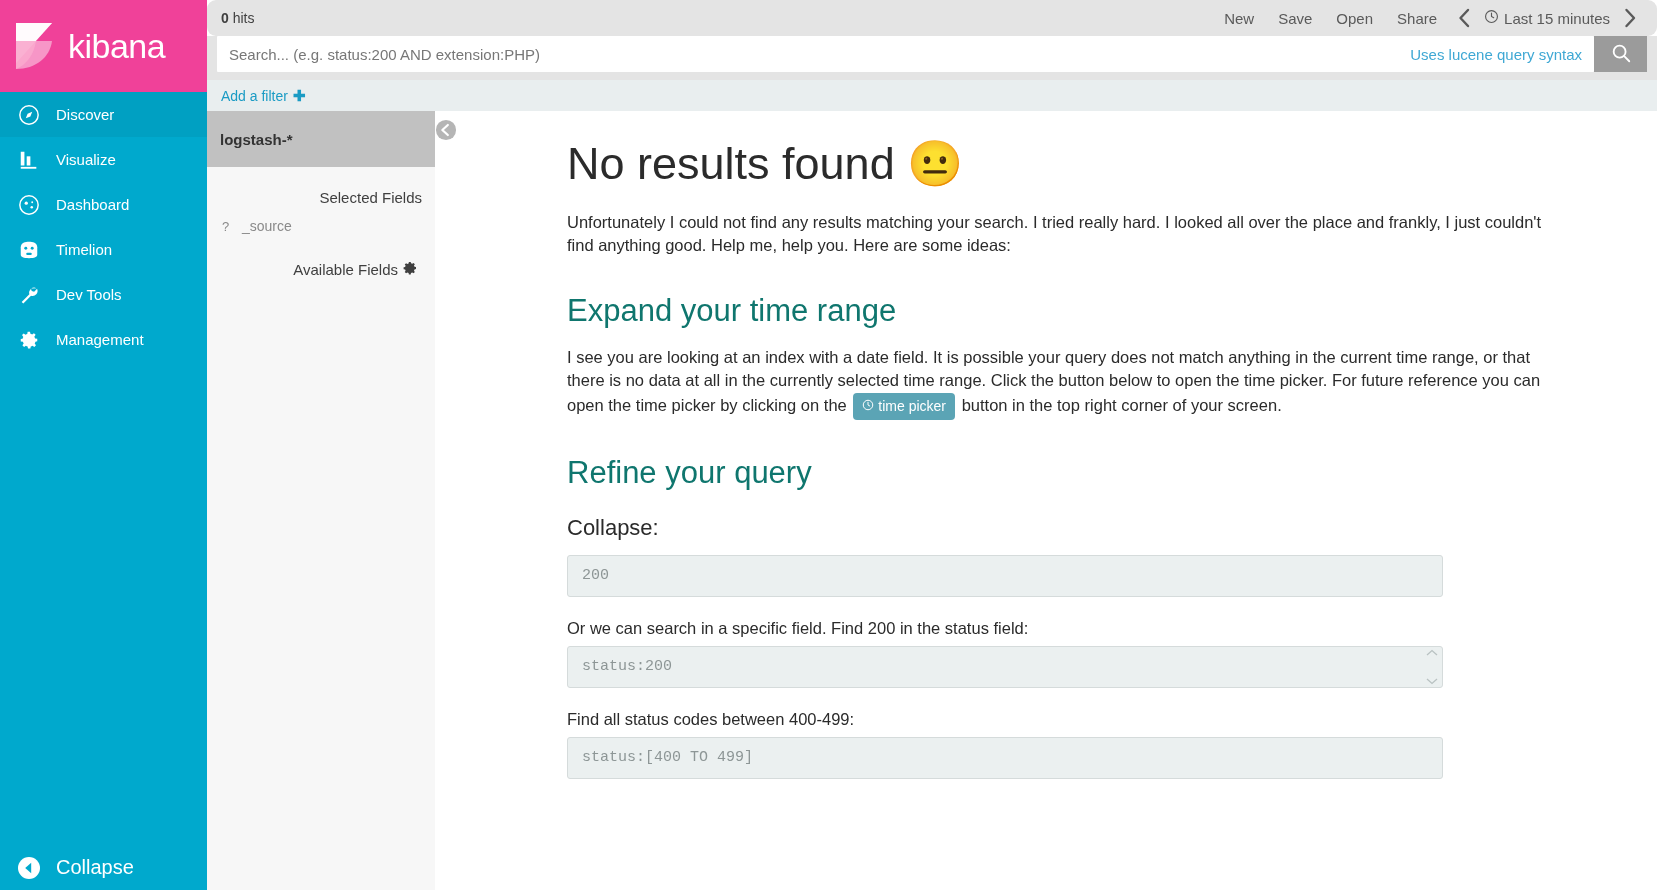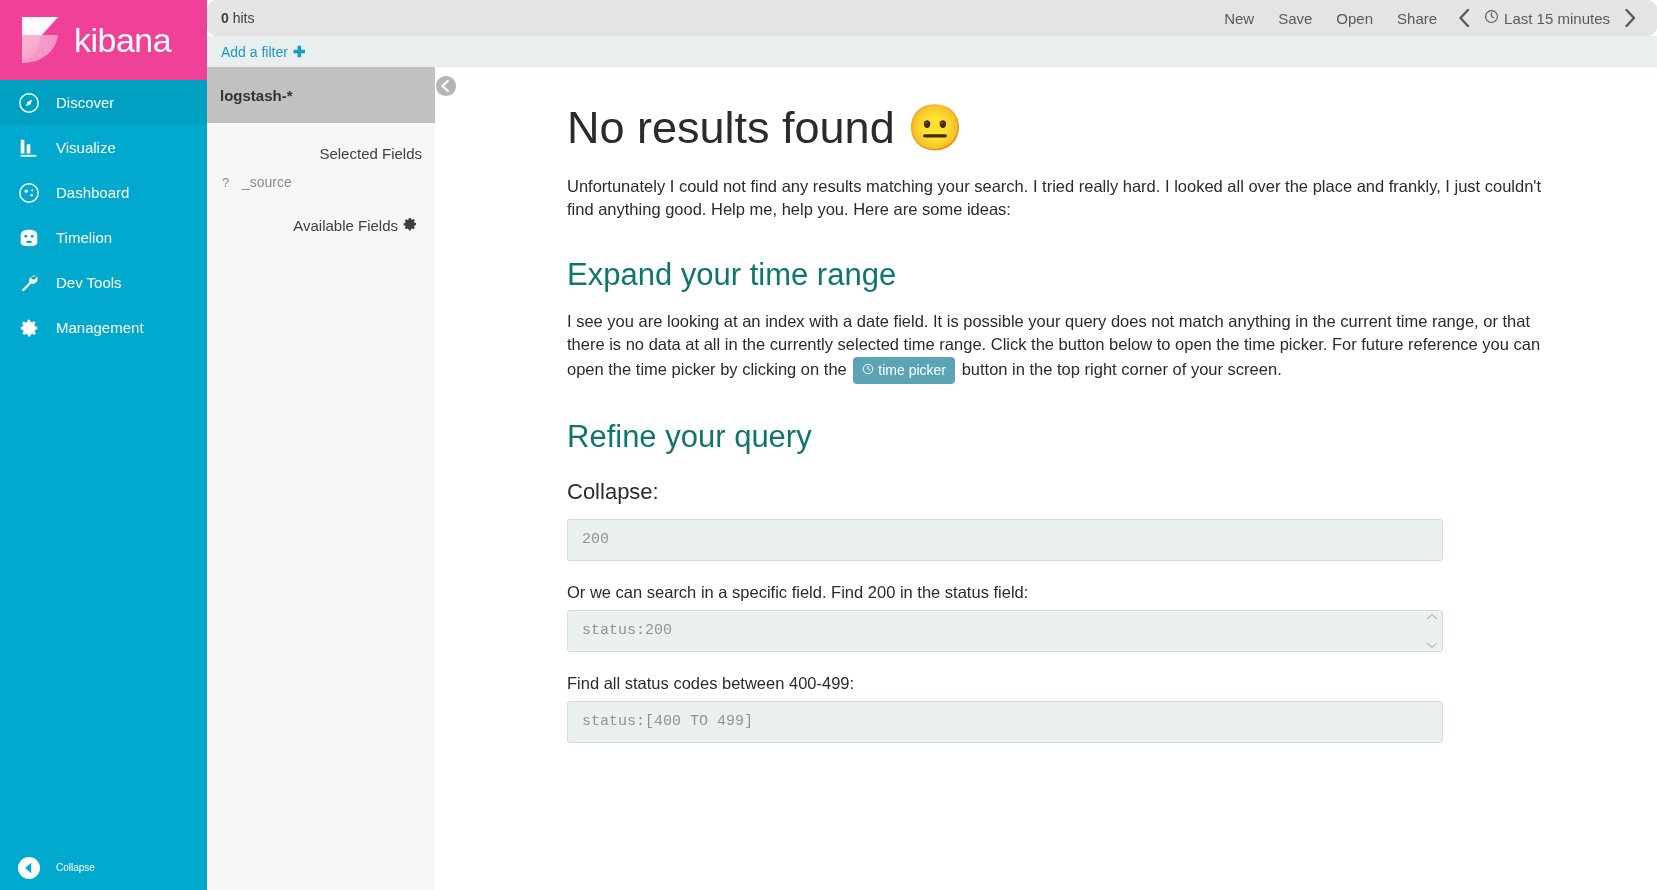--- a/index.html
+++ b/index.html
@@ -13,23 +13,23 @@
   .app { display: flex; width: 1657px; height: 890px; }
 
   
   .sidebar {
     width: 207px; min-width: 207px;
     background: #00a9cd;
     display: flex; flex-direction: column;
     position: relative;
   }
   .brand {
-    height: 80px; background: #f04199;
+    height: 92px; background: #f04199;
     display: flex; align-items: center;
-    padding-left: 12px;
+    padding-left: 6px;
   }
   .brand-mark { width: 58px; height: 58px; position: relative; margin-right: 4px; }
   .brand-text {
     color: #ffffff; font-size: 34px; letter-spacing: -0.5px;
     font-weight: 400; line-height: 1;
   }
   .nav { padding-top: 0; }
   .nav-item {
     height: 45px; display: flex; align-items: center;
     padding-left: 10px; cursor: pointer;
@@ -39,21 +39,21 @@
   .nav-icon {
     width: 38px; min-width: 38px; display: flex;
     align-items: center; justify-content: center;
   }
   .nav-label { font-size: 15px; color: #ffffff; padding-left: 8px; }
   .collapse-row {
     position: absolute; bottom: 0; left: 0; right: 0;
     height: 45px; display: flex; align-items: center;
     padding-left: 10px; cursor: pointer;
   }
-  .collapse-label { font-size: 10px; color: #ffffff; padding-left: 8px; }
+  .collapse-label { font-size: 20px; color: #ffffff; padding-left: 8px; }
 
   
   .right { flex: 1; display: flex; flex-direction: column; min-width: 0; }
 
   .topbar {
     height: 36px; background: #e4e4e4;
     display: flex; align-items: center;
     padding: 0 12px 0 14px;
     border-radius: 9px;
   }
@@ -138,21 +138,21 @@
     display: flex; align-items: center; justify-content: center;
     z-index: 4;
   }
 
   .content {
     flex: 1; min-width: 0; overflow: hidden;
     padding: 22px 100px 0 132px;
   }
   h1.headline {
     font-size: 45px; font-weight: 400; color: #2b2b2b;
-    margin: 14px 0 22px 0; line-height: 1.1;
+    margin: 6px 0 22px 0; line-height: 1.1;
   }
   h2.section {
     font-size: 31px; font-weight: 400; color: #0f766e;
     margin: 34px 0 16px 0; line-height: 1.2;
   }
   h3.subsection {
     font-size: 22px; font-weight: 400; color: #2b2b2b;
     margin: 24px 0 14px 0;
   }
   p.para {
@@ -314,20 +314,34 @@
           <span>Last 15 minutes</span>
         </span>
         <span class="chev">
           <svg width="13" height="20" viewBox="0 0 13 20">
               <path d="M2.5 2 L10 10 L2.5 18" fill="none" stroke="#5a5a5a" stroke-width="2.4" stroke-linecap="round" stroke-linejoin="round"></path>
             </svg>
         </span>
       </span>
     </div>
 
+    <div class="querybar">
+      <div class="query-wrap">
+        <input class="query-input" type="text" placeholder="Search... (e.g. status:200 AND extension:PHP)" style="">
+        <span class="lucene-link">Uses lucene query syntax</span>
+      </div>
+      <button class="search-btn">
+        <span>
+          <svg width="22" height="22" viewBox="0 0 24 24" fill="none" stroke="#ffffff" stroke-width="2">
+            <circle cx="10.5" cy="10.5" r="6.5"></circle>
+              <path d="M15.5 15.5 L21 21" stroke-linecap="round"></path>
+          </svg>
+        </span>
+      </button>
+    </div>
 
     <div class="filterbar">
       <span class="add-filter">
         <span>Add a filter</span>
         <span class="plus">✚</span>
       </span>
     </div>
 
     <div class="body">
 

